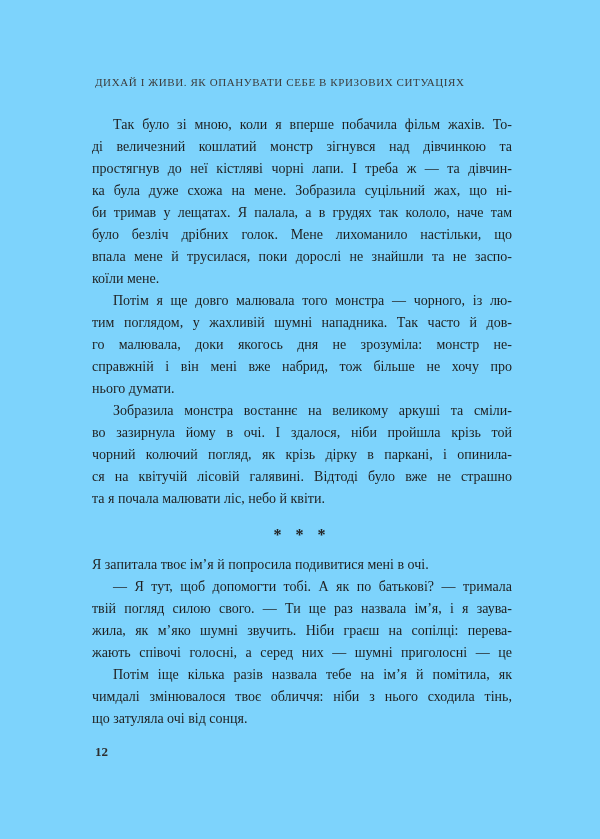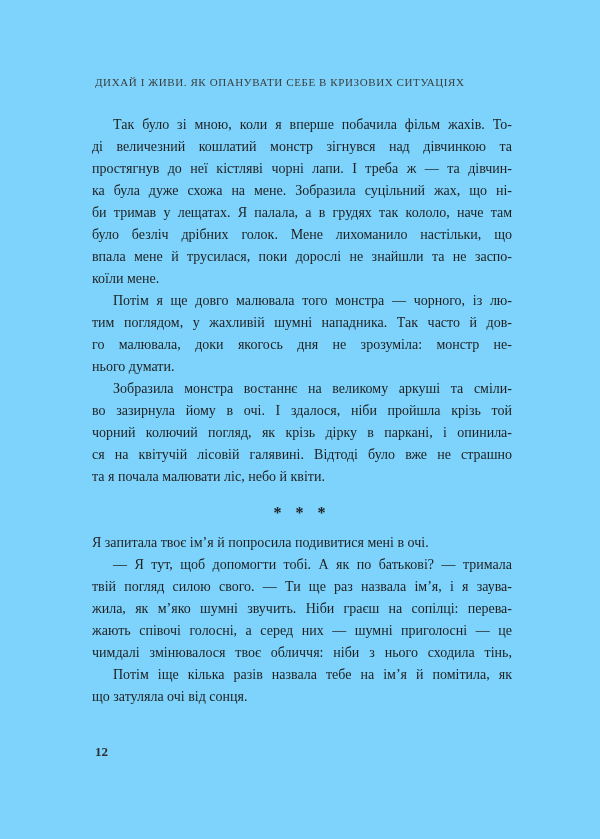--- a/index.html
+++ b/index.html
@@ -86,20 +86,21 @@
         <div class="line">би тримав у лещатах. Я палала, а в грудях так кололо, наче там</div>
         <div class="line">було безліч дрібних голок. Мене лихоманило настільки, що</div>
         <div class="line">впала мене й трусилася, поки дорослі не знайшли та не заспо-</div>
         <div class="line line-last">коїли мене.</div>
       </div>
 
     <div class="para">
         <div class="line line-indent">Потім я ще довго малювала того монстра — чорного, із лю-</div>
         <div class="line">тим поглядом, у жахливій шумні нападника. Так часто й дов-</div>
         <div class="line">го малювала, доки якогось дня не зрозуміла: монстр не-</div>
+        <div class="line">справжній і він мені вже набрид, тож більше не хочу про</div>
         <div class="line line-last">нього думати.</div>
       </div>
 
     <div class="para">
         <div class="line line-indent">Зобразила монстра востаннє на великому аркуші та сміли-</div>
         <div class="line">во зазирнула йому в очі. І здалося, ніби пройшла крізь той</div>
         <div class="line">чорний колючий погляд, як крізь дірку в паркані, і опинила-</div>
         <div class="line">ся на квітучій лісовій галявині. Відтоді було вже не страшно</div>
         <div class="line line-last">та я почала малювати ліс, небо й квіти.</div>
       </div>
@@ -113,22 +114,22 @@
       </div>
 
     <div class="para">
         <div class="line line-indent">— Я тут, щоб допомогти тобі. А як по батькові? — тримала</div>
         <div class="line">твій погляд силою свого. — Ти ще раз назвала ім’я, і я заува-</div>
         <div class="line">жила, як м’яко шумні звучить. Ніби граєш на сопілці: перева-</div>
         <div class="line">жають співочі голосні, а серед них — шумні приголосні — це</div>
       </div>
 
     <div class="para">
+        <div class="line line-indent">Потім іще кілька разів назвала тебе на ім’я й помітила, як</div>
         <div class="line">чимдалі змінювалося твоє обличчя: ніби з нього сходила тінь,</div>
-        <div class="line line-indent">Потім іще кілька разів назвала тебе на ім’я й помітила, як</div>
         <div class="line line-last">що затуляла очі від сонця.</div>
       </div>
 
   </div>
 
   <div class="page-number">12</div>
 
 </div>
 
 </body></html>

